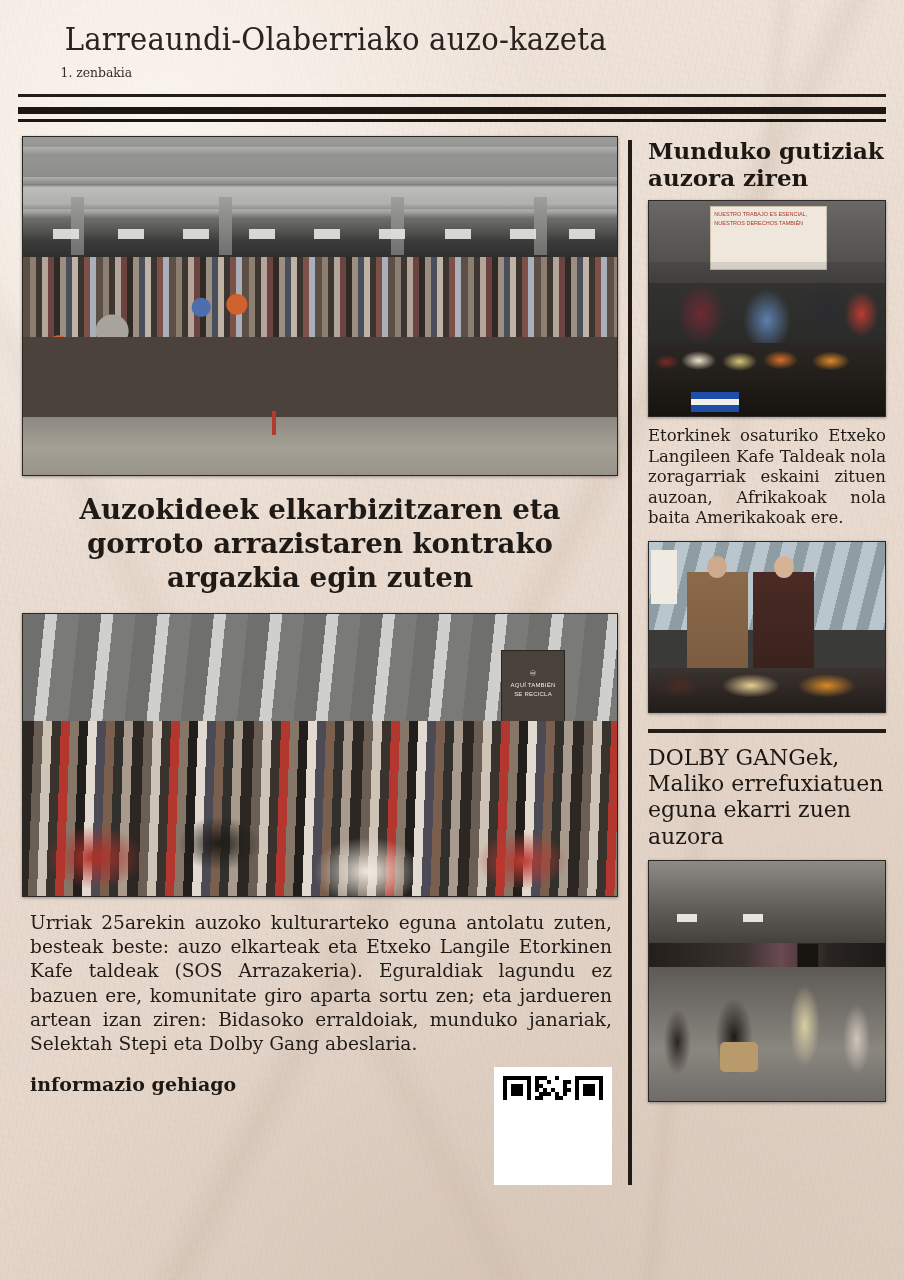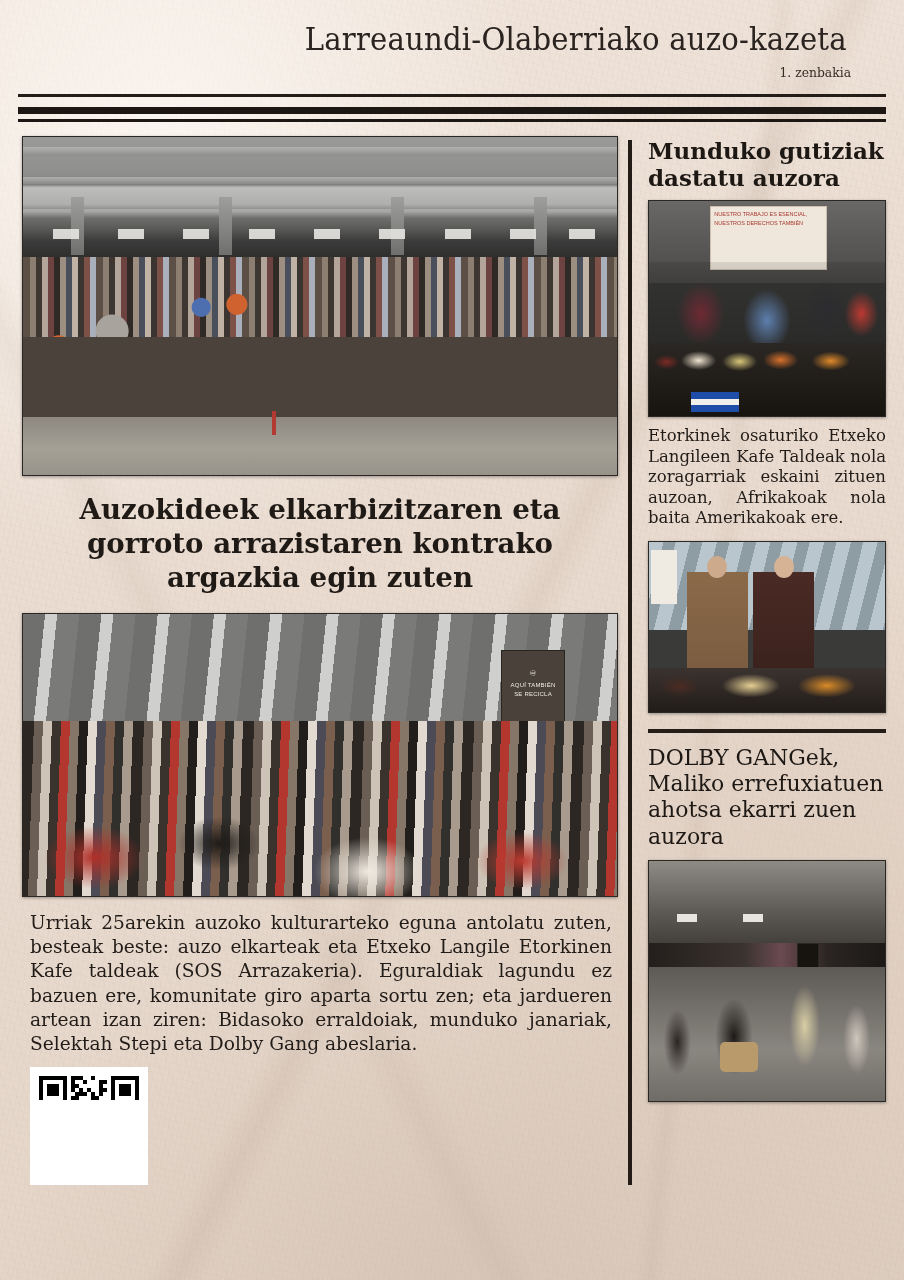--- a/index.html
+++ b/index.html
@@ -37,21 +37,21 @@
     inset: 0;
     background:
       linear-gradient(118deg, rgba(150,126,106,0) 52%, rgba(150,126,106,.10) 54%, rgba(150,126,106,0) 56%),
       linear-gradient(62deg, rgba(150,126,106,0) 30%, rgba(150,126,106,.07) 32%, rgba(150,126,106,0) 34%),
       linear-gradient(96deg, rgba(150,126,106,0) 74%, rgba(150,126,106,.08) 75.5%, rgba(150,126,106,0) 77%);
   }
 
   .page { position: relative; z-index: 2; padding: 0; }
 
   
-  .masthead { text-align: right; padding: 22px 32px 0; }
+  .masthead { text-align: left; padding: 22px 40px 0; }
   .masthead-title {
     font-family: "DejaVu Serif", "Liberation Serif", serif;
     font-size: 31px;
     letter-spacing: .2px;
     font-weight: 400;
     color: #2a2320;
     line-height: 1.1;
     transform: scaleX(.94);
   }
   .masthead-issue {
@@ -464,20 +464,24 @@
           <span>AQUÍ TAMBIÉN</span><br>
           <span>SE RECICLA</span>
         </div>
         <div class="mass"></div>
 
       </div>
 
       <div class="body-text">Urriak 25arekin auzoko kulturarteko eguna antolatu zuten, besteak beste: auzo elkarteak eta  Etxeko Langile Etorkinen Kafe taldeak (SOS Arrazakeria). Eguraldiak lagundu ez bazuen ere, komunitate giro aparta sortu zen; eta jardueren artean izan ziren: Bidasoko erraldoiak, munduko janariak, Selektah Stepi eta Dolby Gang abeslaria.</div>
 
       <div class="more-wrap">
+        <div class="more-block">
+          <div class="more-title">informazio gehiago</div>
+
+        </div>
 
         <div class="qr-box">
           <div class="qr-grid" id="qrGrid">
               <i></i>
               <i></i>
               <i></i>
               <i></i>
               <i></i>
               <i></i>
               <i></i>
@@ -627,21 +631,21 @@
             </div>
 
         </div>
       </div>
     </div>
 
     <div class="col-rule"></div>
 
     <div class="col-side">
 
-      <div class="side-head">Munduko gutiziak dastatu auzora</div>
+      <div class="side-head">Munduko gutiziak auzora ziren</div>
 
       <div class="photo photo-food">
         <div class="roomtop"></div>
         <div class="posterbg">
           <span>NUESTRO TRABAJO ES ESENCIAL, NUESTROS DERECHOS TAMBIÉN</span>
         </div>
         <div class="people"></div>
         <div class="table"></div>
         <div class="flag"></div>
 
@@ -653,21 +657,21 @@
         <div class="glass"></div>
         <div class="posters"></div>
         <div class="w1"></div>
         <div class="w2"></div>
         <div class="foodrow"></div>
 
       </div>
 
       <div class="side-rule"></div>
 
-      <div class="side-head light">DOLBY GANGek, Maliko errefuxiatuen ahotsa ekarri zuen auzora</div>
+      <div class="side-head light">DOLBY GANGek, Maliko errefuxiatuen eguna ekarri zuen auzora</div>
 
       <div class="photo photo-concert">
         <div class="roof"></div>
         <div class="tag" style="left:12%;top:22%"></div>
         <div class="tag" style="left:40%;top:22%"></div>
         <div class="backwall"></div>
         <div class="speaker"></div>
         <div class="djtable"></div>
         <div class="dancers"></div>
 

